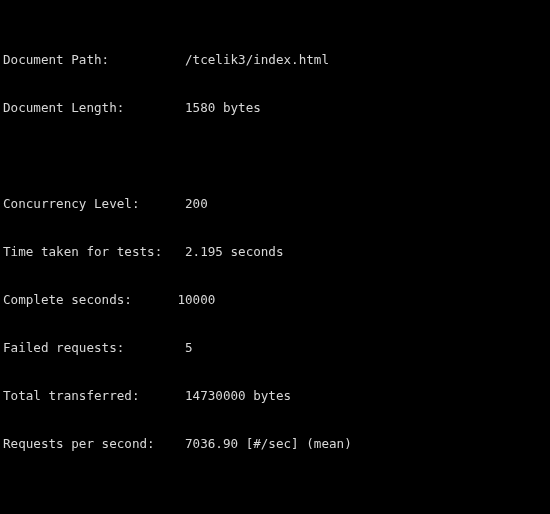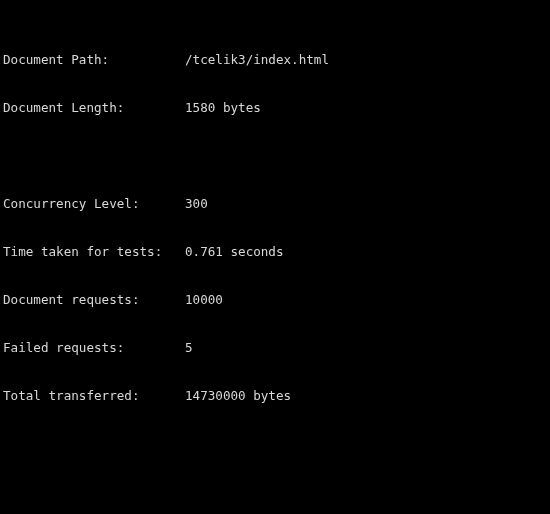--- a/index.html
+++ b/index.html
@@ -39,25 +39,26 @@
   }
 </style>
 </head>
 <body>
 
 <div id="terminal">
 
   <span class="line">Document Path:          /tcelik3/index.html</span>
   <span class="line">Document Length:        1580 bytes</span>
   <span class="blank"></span>
-  <span class="line">Concurrency Level:      300</span>
-  <span class="line">Time taken for tests:   0.761 seconds</span>
-  <span class="line">Document requests:      10000</span>
+  <span class="line">Concurrency Level:      200</span>
+  <span class="line">Time taken for tests:   2.195 seconds</span>
+  <span class="line">Complete seconds:      10000</span>
   <span class="line">Failed requests:        5</span>
   <span class="line">Total transferred:      14730000 bytes</span>
+  <span class="line">Requests per second:    7036.90 [#/sec] (mean)</span>
   
   
   
   
   
   
   
   
   
   

